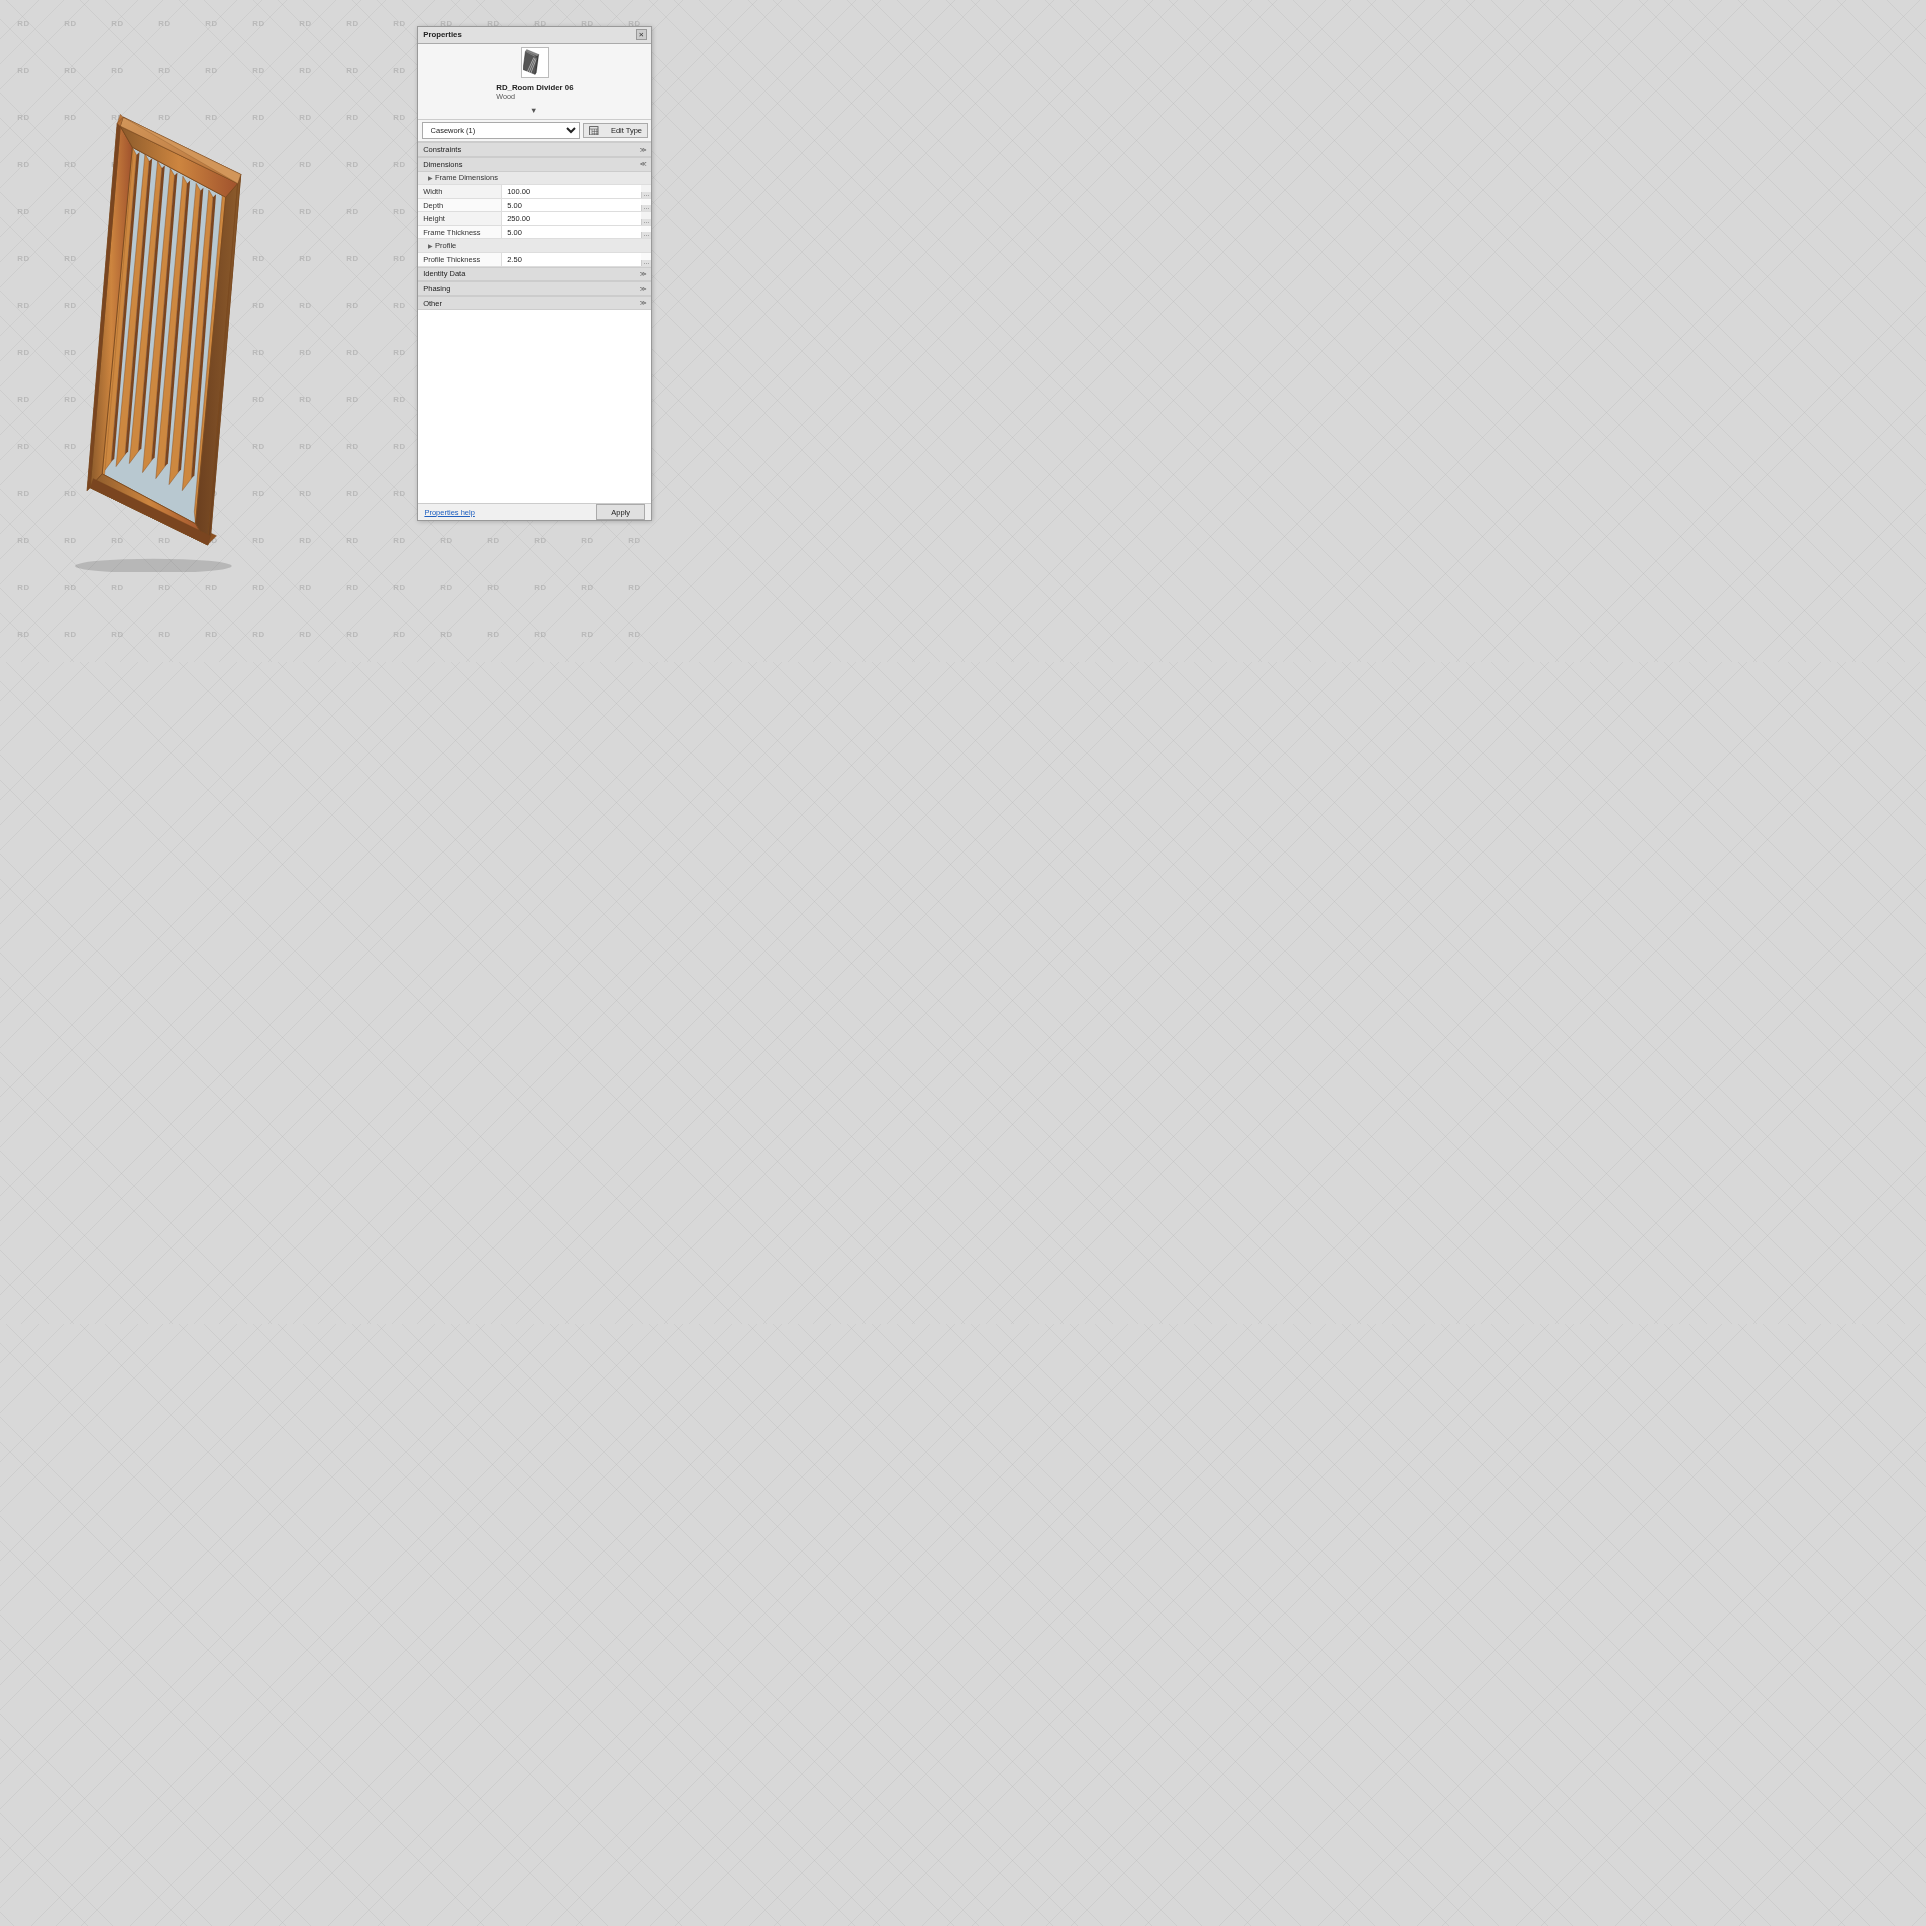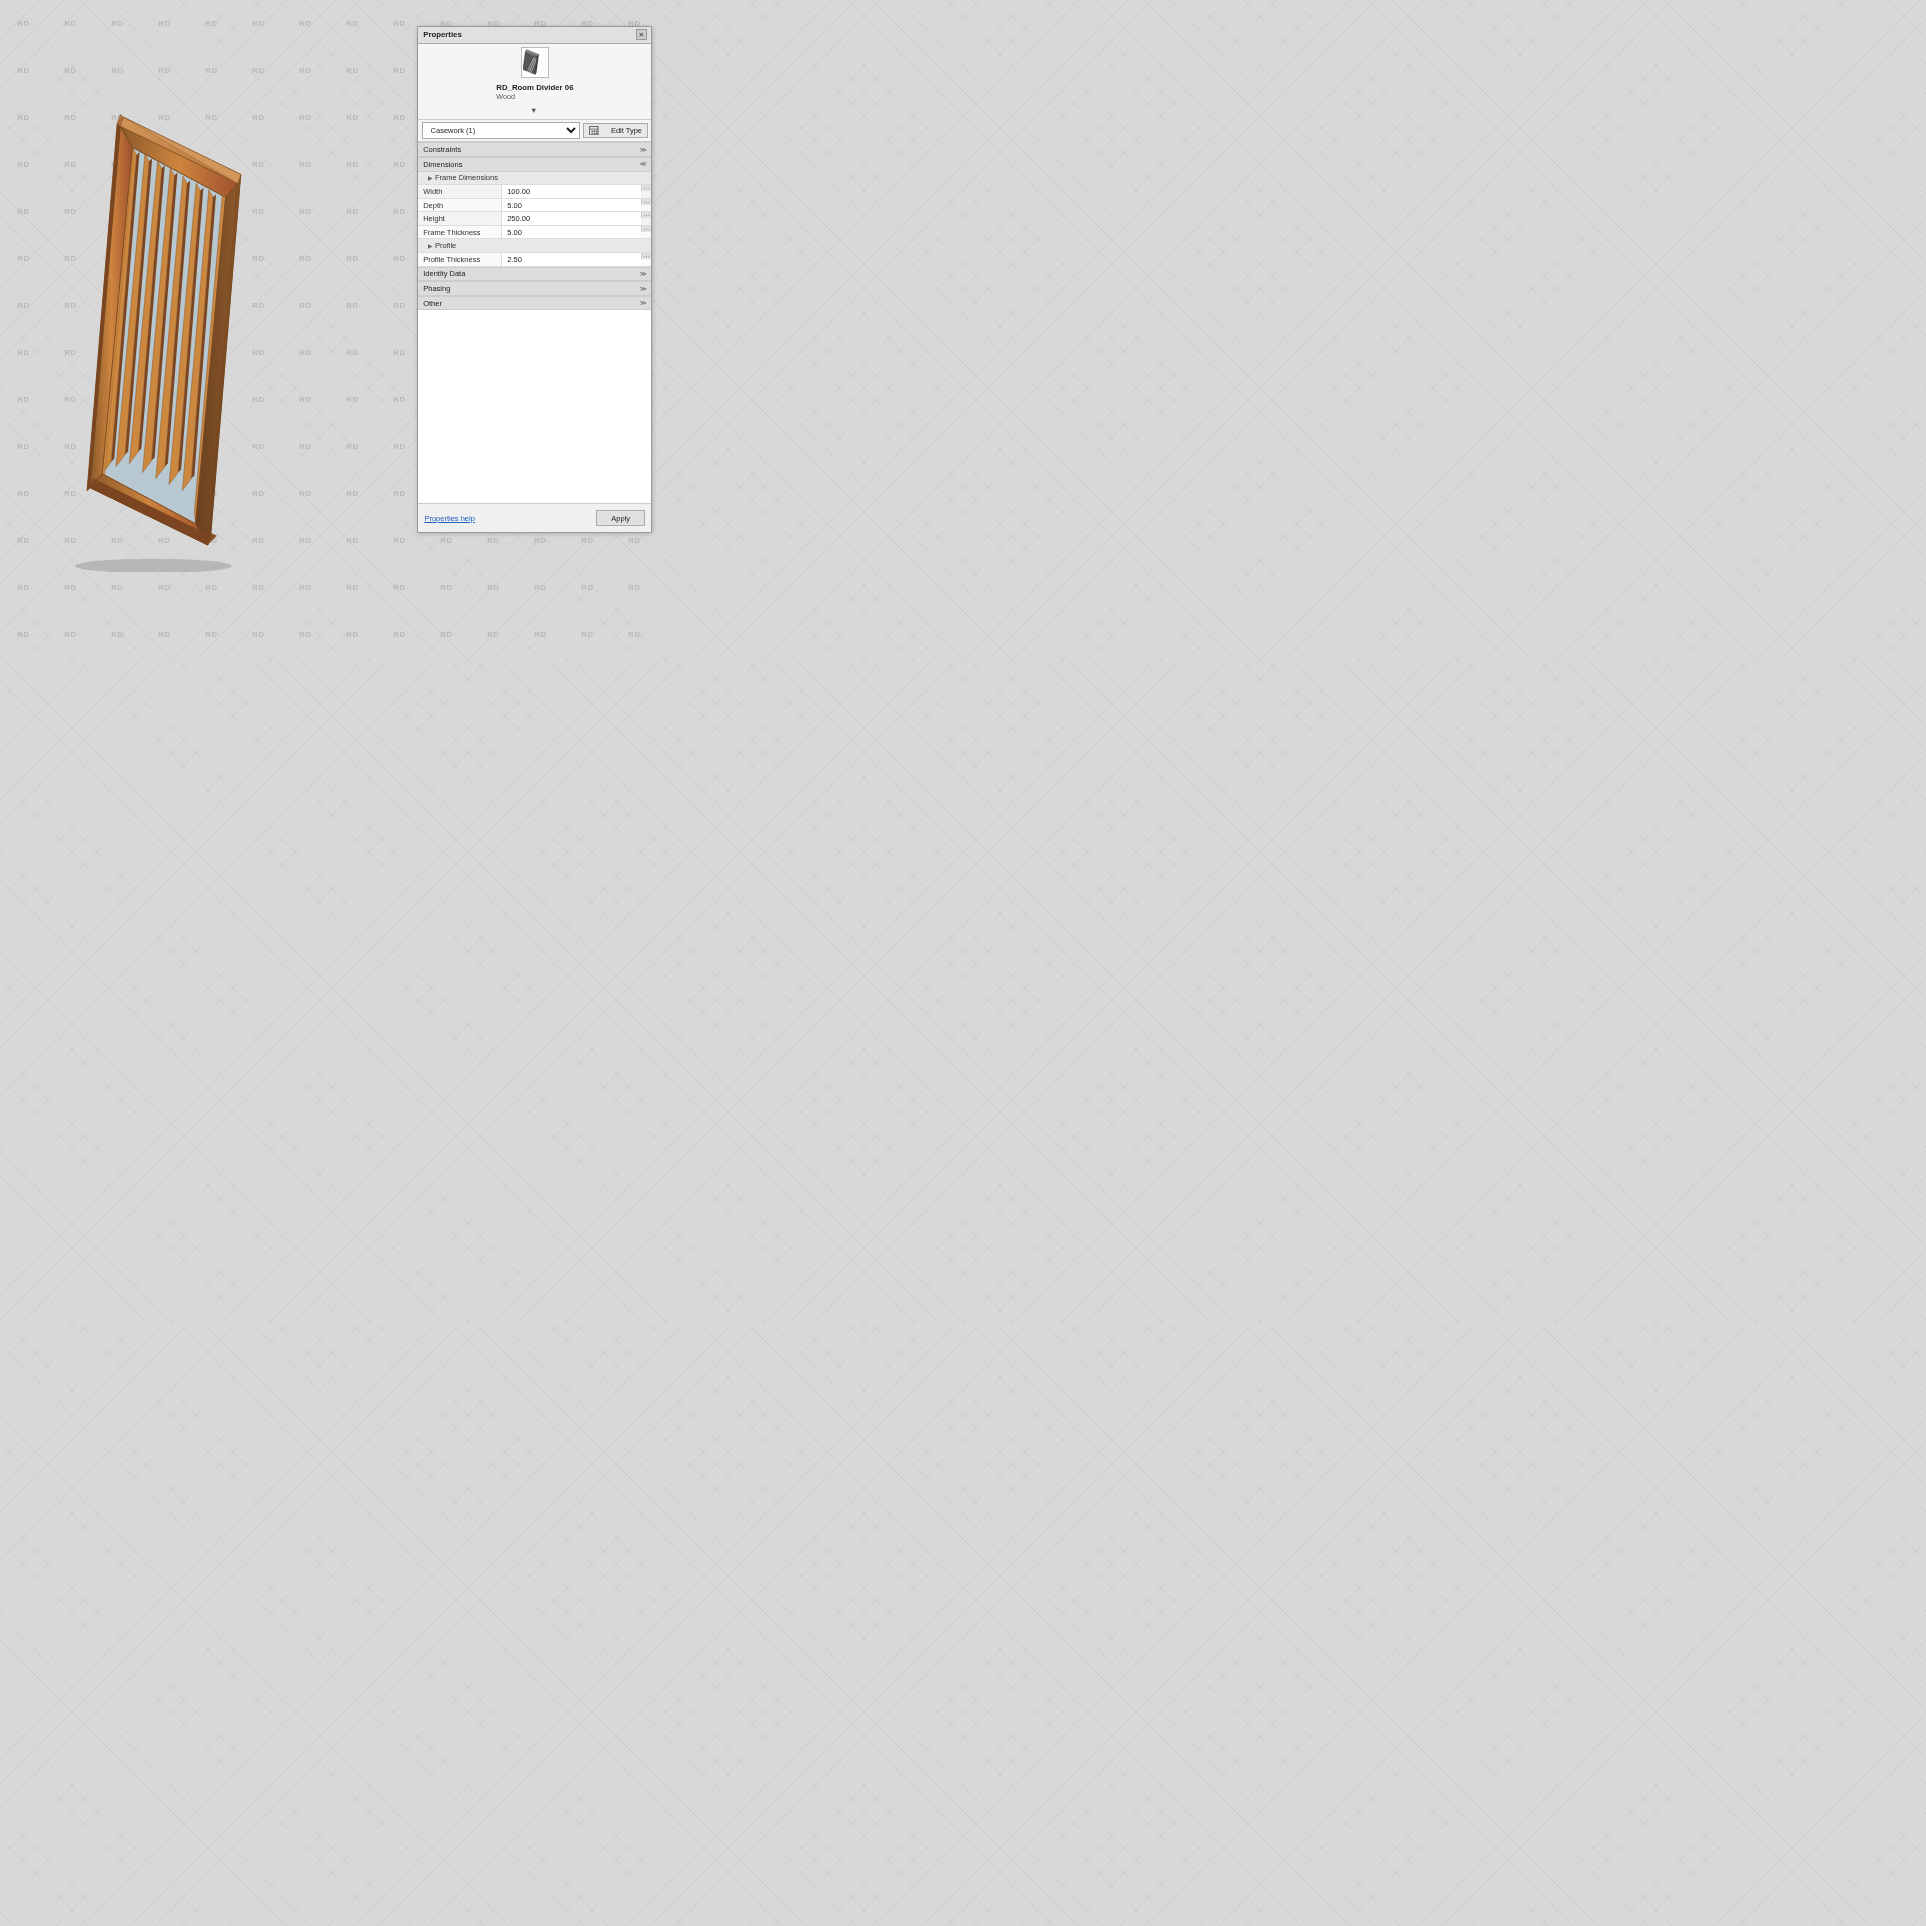--- a/index.html
+++ b/index.html
@@ -210,21 +210,21 @@
     }
 
     .section-toggle {
       font-size: 6.6px;
       color: #555;
     }
 
     
     .prop-row {
       display: flex;
-      align-items: flex-start;
+      align-items: flex-end;
       border-bottom: 0.6px solid #ddd;
       min-height: 13.2px;
     }
 
     .prop-row:nth-child(even) {
       background: #fafafa;
     }
 
     .prop-row:nth-child(odd) {
       background: #f3f3f3;
@@ -283,21 +283,21 @@
     .chevron-right {
       font-size: 6px;
       color: #666;
     }
 
     
     .panel-footer {
       display: flex;
       align-items: center;
       justify-content: space-between;
-      padding: 6px 6px;
+      padding: 0 6px;
       border-top: 0.6px solid #ccc;
       background: #f0f0f0;
     }
 
     .properties-help-link {
       color: #2060c0;
       text-decoration: underline;
       cursor: pointer;
       font-size: 7.5px;
     }

